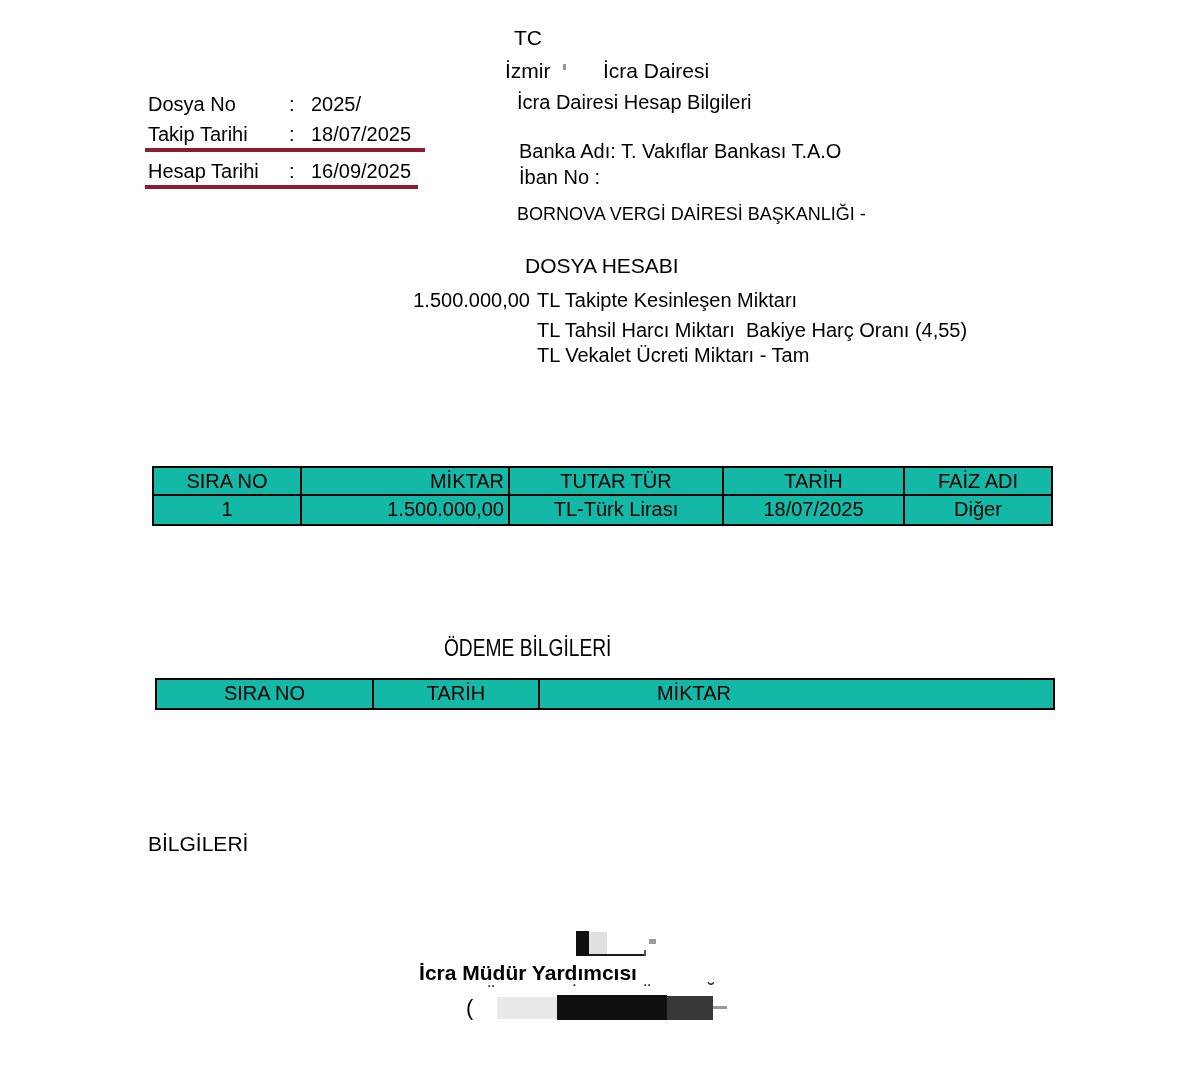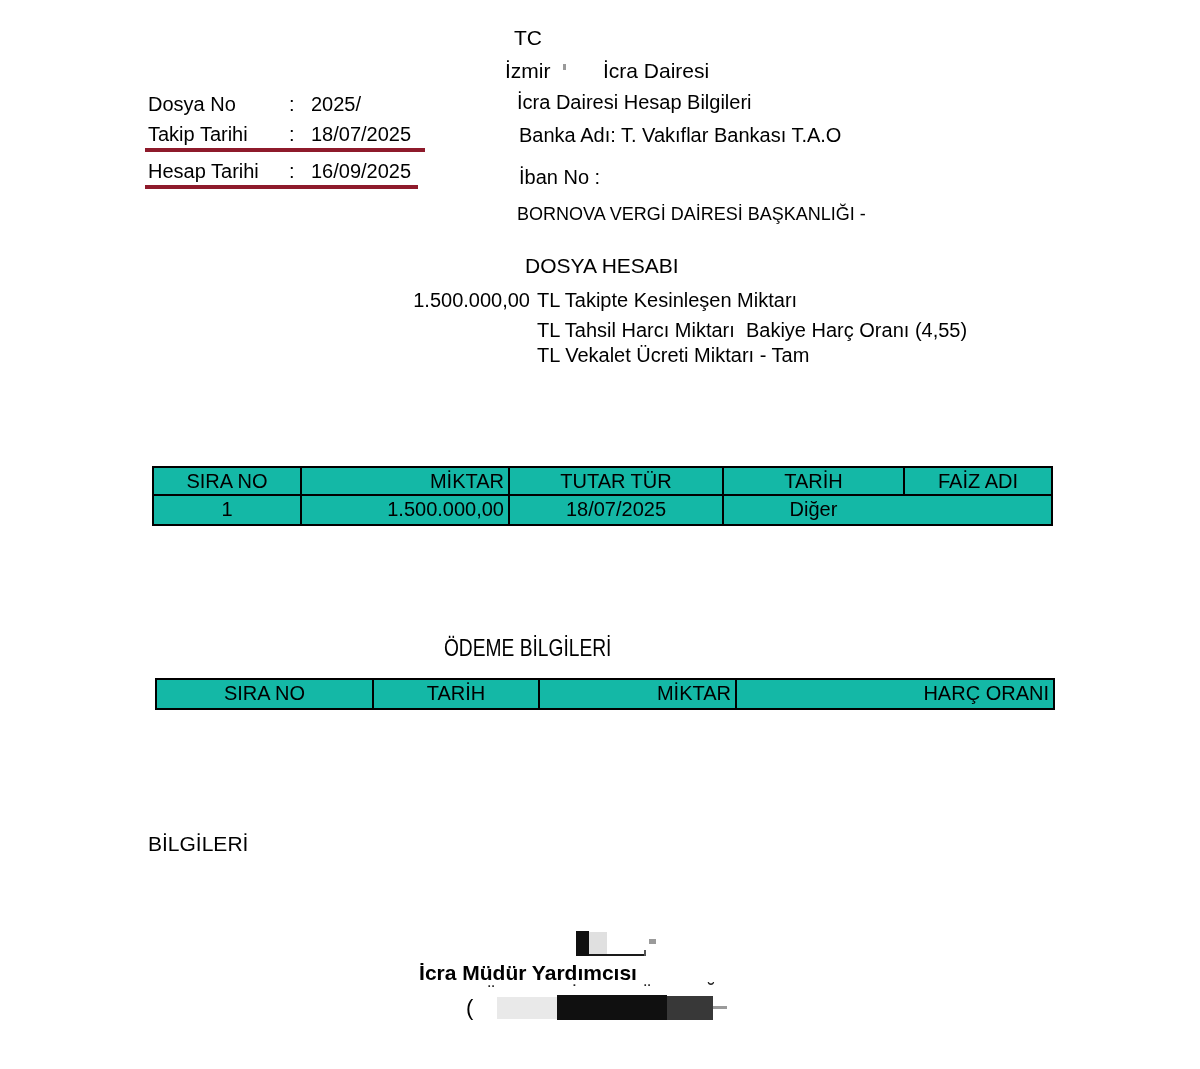--- a/index.html
+++ b/index.html
@@ -79,21 +79,21 @@
     <div class="red-underline" style="left:145px; top:148px; width:280px;"></div>
 
     <span class="info-label" style="top:160px;">Hesap Tarihi</span>
     <span class="info-sep" style="top:160px;">:</span>
     <span class="info-val" style="top:160px;">16/09/2025</span>
     <div class="red-underline" style="left:145px; top:185px; width:273px;"></div>
   </div>
 
   <div>
     <span class="abs" style="left:517px; top:91px;">İcra Dairesi Hesap Bilgileri</span>
-    <span class="abs" style="left:519px; top:124px;text-align:right;">Banka Adı: T. Vakıflar Bankası T.A.O</span>
+    <span class="abs" style="left:519px; top:140px;text-align:right;">Banka Adı: T. Vakıflar Bankası T.A.O</span>
     <span class="abs" style="left:519px; top:166px;">İban No :</span>
     <span class="abs" style="left:517px; top:204px; font-size:18px;">BORNOVA VERGİ DAİRESİ BAŞKANLIĞI -</span>
   </div>
 
   <div>
     <span class="abs" style="left:525px; top:254px; font-size:21px;">DOSYA HESABI</span>
     <span class="abs" style="left:330px; top:289px; width:200px; text-align:right;">1.500.000,00</span>
     <span class="abs" style="left:537px; top:289px;">TL Takipte Kesinleşen Miktarı</span>
     <span class="abs" style="left:537px; top:319px;">TL Tahsil Harcı Miktarı  Bakiye Harç Oranı (4,55)</span>
     <span class="abs" style="left:537px; top:344px;">TL Vekalet Ücreti Miktarı - Tam</span>
@@ -101,32 +101,32 @@
 
   <div class="tbl" id="alacak-table">
     <div class="cell hdr-row first">SIRA NO</div>
     <div class="cell hdr-row right">MİKTAR</div>
     <div class="cell hdr-row">TUTAR TÜR</div>
     <div class="cell hdr-row">TARİH</div>
     <div class="cell hdr-row">FAİZ ADI</div>
 
     <div class="cell first">1</div>
     <div class="cell right">1.500.000,00</div>
+    <div class="cell">TL-Türk Lirası</div>
     <div class="cell">18/07/2025</div>
     <div class="cell">Diğer</div>
   </div>
 
   <div class="center-wrap" style="top:634px;">
     <span class="sec-title narrow">ÖDEME BİLGİLERİ</span>
   </div>
   <div class="tbl" id="odeme-table">
     <div class="cell first">SIRA NO</div>
     <div class="cell">TARİH</div>
     <div class="cell right">MİKTAR</div>
-    <div class="cell right">HARÇ ORANI</div>
   </div>
 
   <span class="abs" style="left:148px; top:832px; font-size:21px;">BİLGİLERİ</span>
 
   <div>
     <span class="redact" style="left:576px; top:931px; width:13px; height:25px; background:#101010;"></span>
     <span class="redact" style="left:589px; top:932px; width:18px; height:24px; background:#e0e0e0;"></span>
     <span class="redact" style="left:589px; top:954px; width:57px; height:2px; background:#1a1a1a;"></span>
     <span class="redact" style="left:644px; top:950px; width:2px; height:6px; background:#555;"></span>
     <span class="redact" style="left:649px; top:939px; width:7px; height:5px; background:#9a9a9a;"></span>

